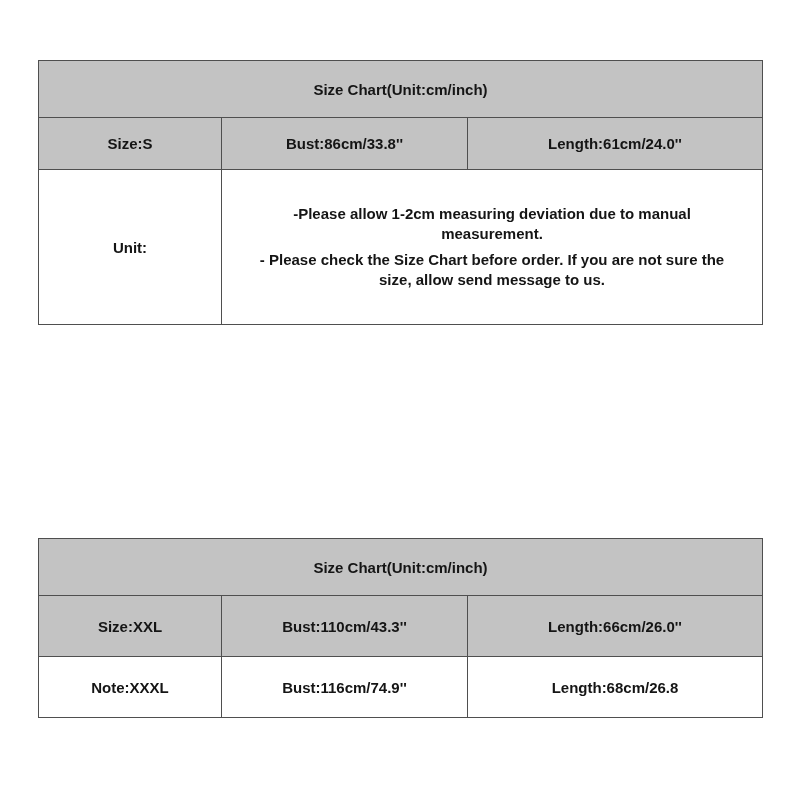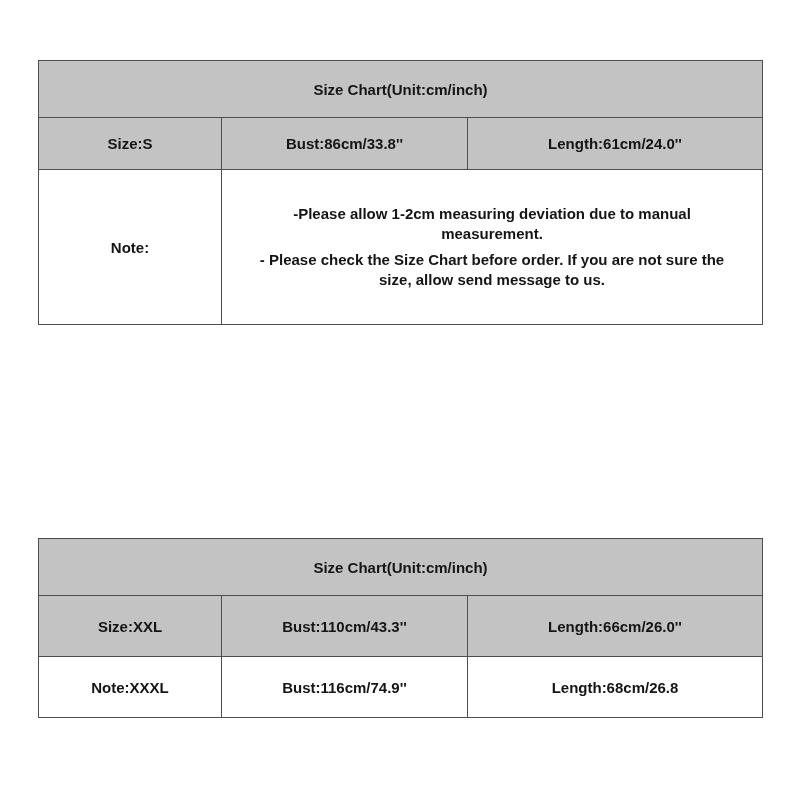--- a/index.html
+++ b/index.html
@@ -75,21 +75,21 @@
     <tbody>
       <tr class="title-row">
         <td colspan="3" class="gray">Size Chart(Unit:cm/inch)</td>
       </tr>
       <tr class="data-row">
         <td class="gray">Size:S</td>
         <td class="gray">Bust:86cm/33.8''</td>
         <td class="gray">Length:61cm/24.0''</td>
       </tr>
       <tr class="note-row">
-        <td class="white">Note:</td>
+        <td class="white">Unit:</td>
         <td class="white note-text" colspan="2">
           <p>-Please allow 1-2cm measuring deviation due to manual measurement.</p>
           <p>- Please check the Size Chart before order. If you are not sure the size, allow send message to us.</p>
         </td>
       </tr>
     </tbody>
   </table>
 
   <table class="size-table" id="table-secondary">
     <colgroup>

